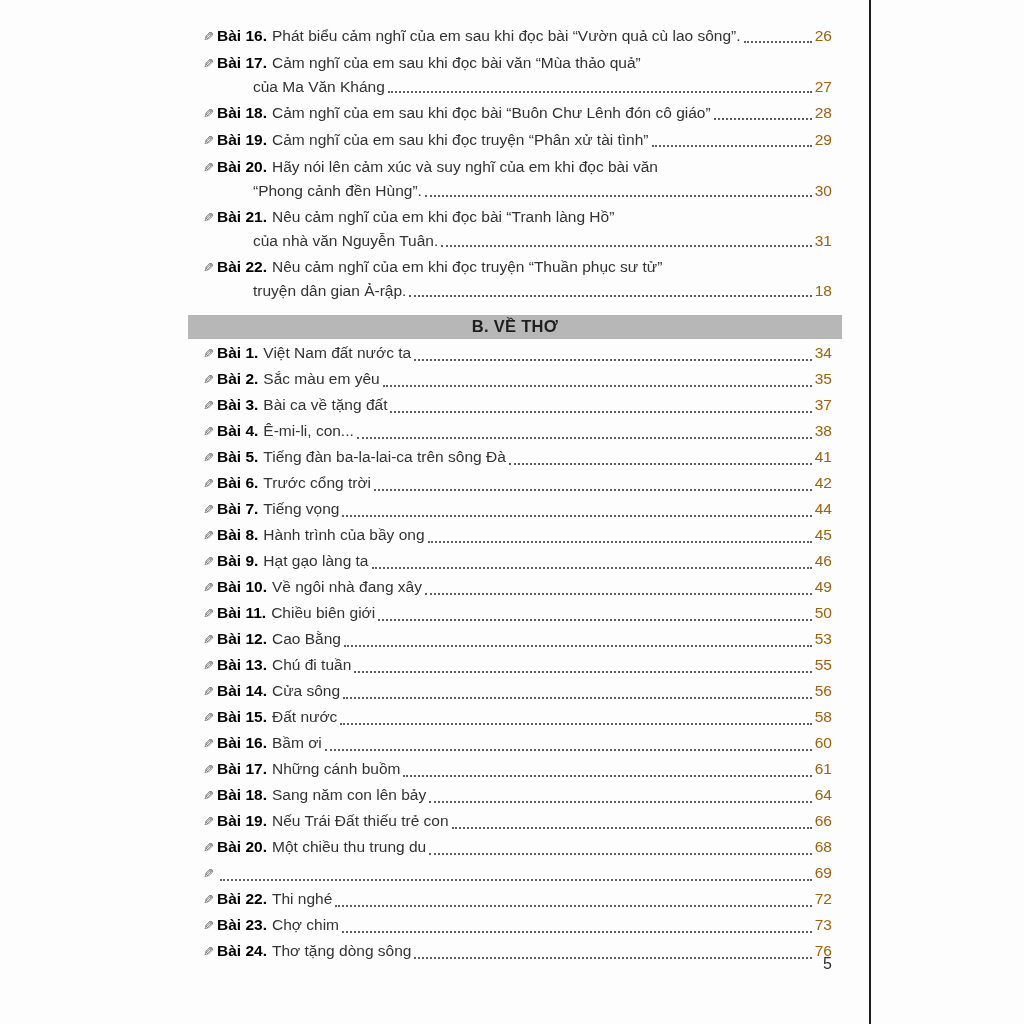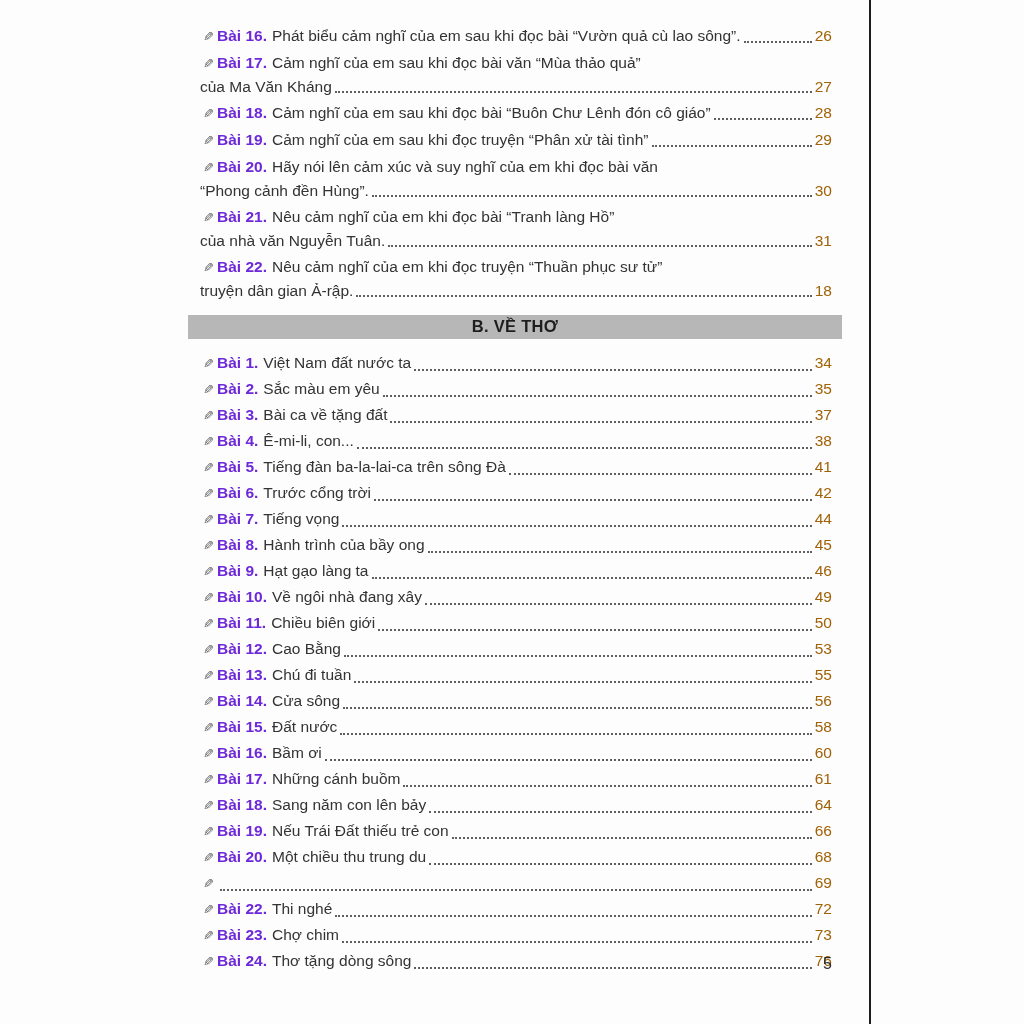--- a/index.html
+++ b/index.html
@@ -46,42 +46,42 @@
     display: inline-block;
     width: 17px;
     flex: 0 0 17px;
     color: #5a5a5a;
     font-size: 13px;
     transform: scaleX(-1);
     text-align: center;
   }
   .lbl {
     font-weight: 700;
-    color: #6d28d9;
+    color: #000000;
     margin-right: 5px;
   }
   .t1, .t2 { color: #333333; }
   .dots {
     flex: 1 1 auto;
     min-width: 12px;
     border-bottom: 2px dotted #5f5f5f;
     align-self: flex-end;
     margin: 0 3px 5px 3px;
   }
   .pg {
     color: #a16207;
     flex: 0 0 auto;
   }
   
   .entry .row2 { display: none; }
-  .entry.two-line .row2 { display: flex; }
+  .entry.two-line .row2 { display: flex; margin-left: 53px; }
 
   .section-header {
     background: #b7b7b7;
-    margin: 13px -10px 11px -12px;
+    margin: 13px -10px 1px -12px;
     padding: 2px 0 3px 0;
     text-align: center;
     font-weight: 700;
     font-size: 16.5px;
     color: #1e1e1e;
     letter-spacing: 0.3px;
   }
   .footer {
     position: absolute;
     left: 200px;

